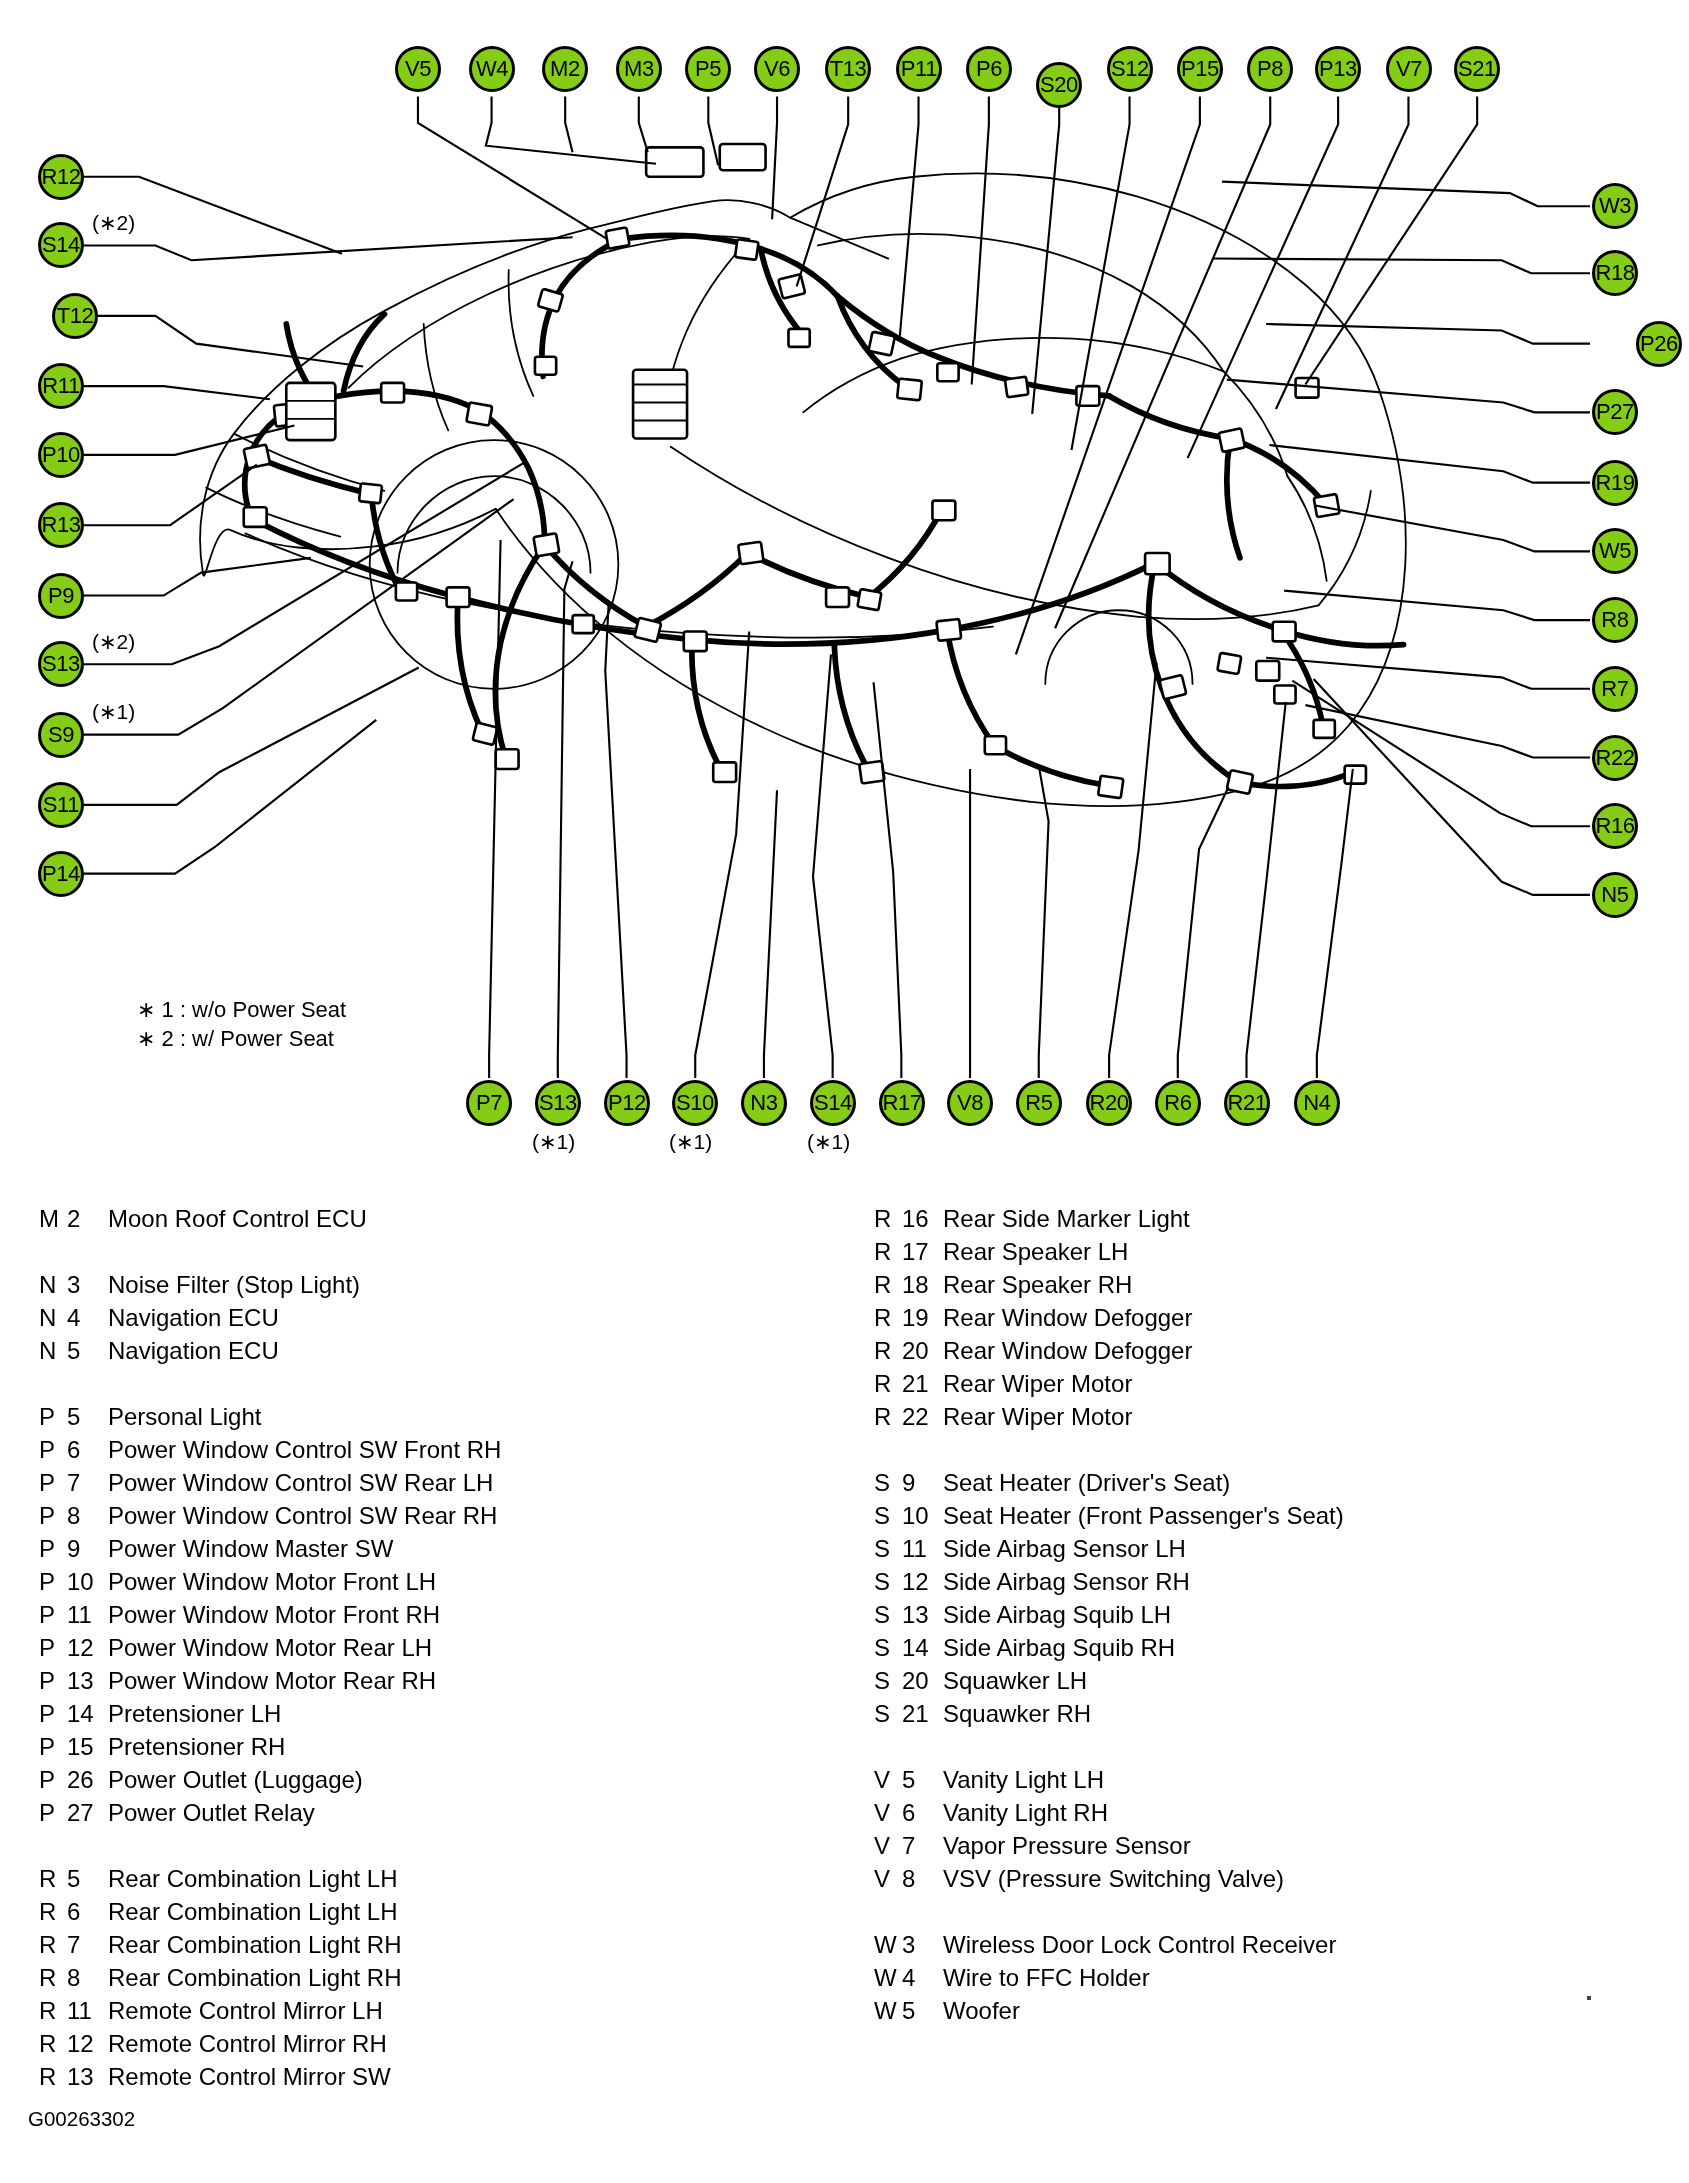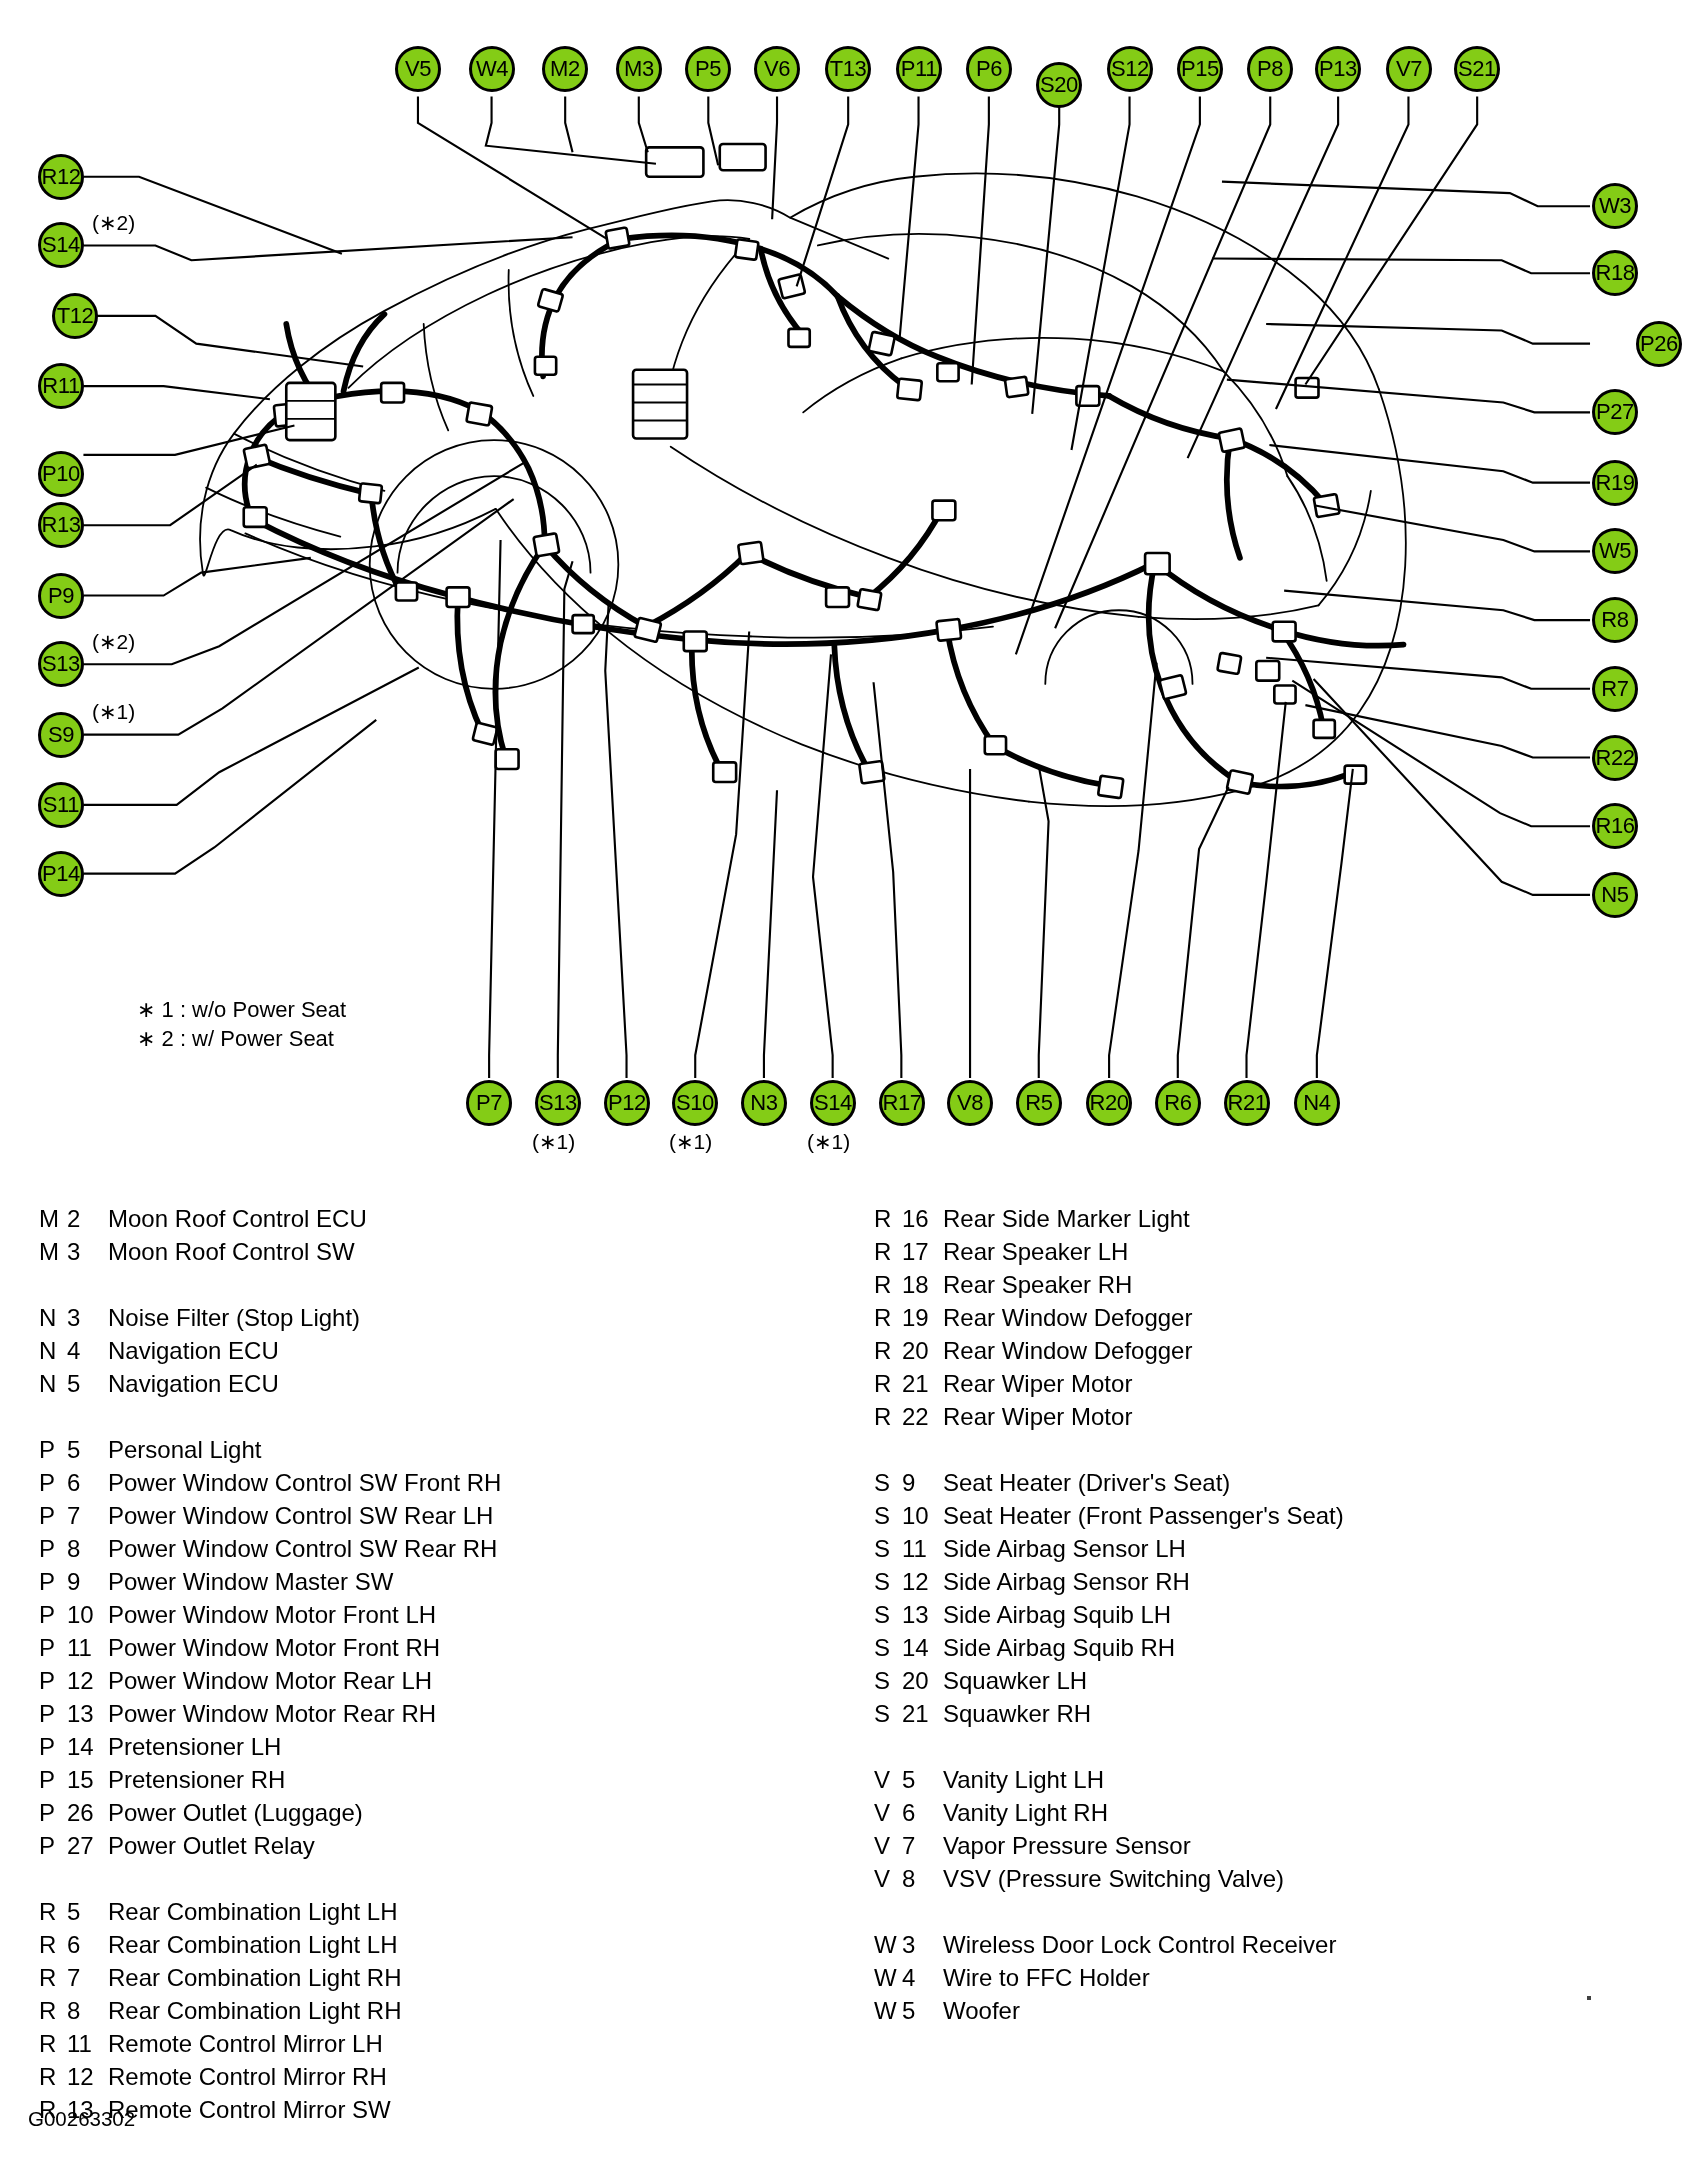--- a/index.html
+++ b/index.html
@@ -348,21 +348,21 @@
   <div class="callout" style="left:1247px; top:46px;">P8</div>
   <div class="callout" style="left:1315px; top:46px;">P13</div>
   <div class="callout" style="left:1386px; top:46px;">V7</div>
   <div class="callout" style="left:1454px; top:46px;">S21</div>
 
   <div class="callout" style="left:38px; top:154px;">R12</div>
   <div class="callout" style="left:38px; top:222px;">S14</div>
   <div class="note-mark" style="left:92px; top:211px;">(∗2)</div>
   <div class="callout" style="left:52px; top:293px;">T12</div>
   <div class="callout" style="left:38px; top:363px;">R11</div>
-  <div class="callout" style="left:38px; top:451px;text-align:center;">P10</div>
+  <div class="callout" style="left:38px; top:432px;text-align:center;">P10</div>
   <div class="callout" style="left:38px; top:502px;">R13</div>
   <div class="callout" style="left:38px; top:573px;">P9</div>
   <div class="callout" style="left:38px; top:641px;">S13</div>
   <div class="note-mark" style="left:92px; top:630px;">(∗2)</div>
   <div class="callout" style="left:38px; top:712px;">S9</div>
   <div class="note-mark" style="left:92px; top:700px;">(∗1)</div>
   <div class="callout" style="left:38px; top:782px;">S11</div>
   <div class="callout" style="left:38px; top:851px;">P14</div>
 
   <div class="callout" style="left:1592px; top:183px;">W3</div>
@@ -395,24 +395,20 @@
   <div class="callout" style="left:1294px; top:1080px;">N4</div>
 </div>
 
 <div id="legend">
   <div class="legend-col" id="legend-col-left">
       <div class="legend-group">
         <div class="legend-row">
           <span class="legend-code"><span class="cl">M</span><span class="cn"> 2</span></span>
           <span class="legend-desc">Moon Roof Control ECU</span>
         </div>
-        <div class="legend-row">
-          <span class="legend-code"><span class="cl">M</span><span class="cn"> 3</span></span>
-          <span class="legend-desc">Moon Roof Control SW</span>
-        </div>
       </div>
       <div class="legend-group">
         <div class="legend-row">
           <span class="legend-code"><span class="cl">N</span><span class="cn"> 3</span></span>
           <span class="legend-desc">Noise Filter (Stop Light)</span>
         </div>
         <div class="legend-row">
           <span class="legend-code"><span class="cl">N</span><span class="cn"> 4</span></span>
           <span class="legend-desc">Navigation ECU</span>
         </div>

